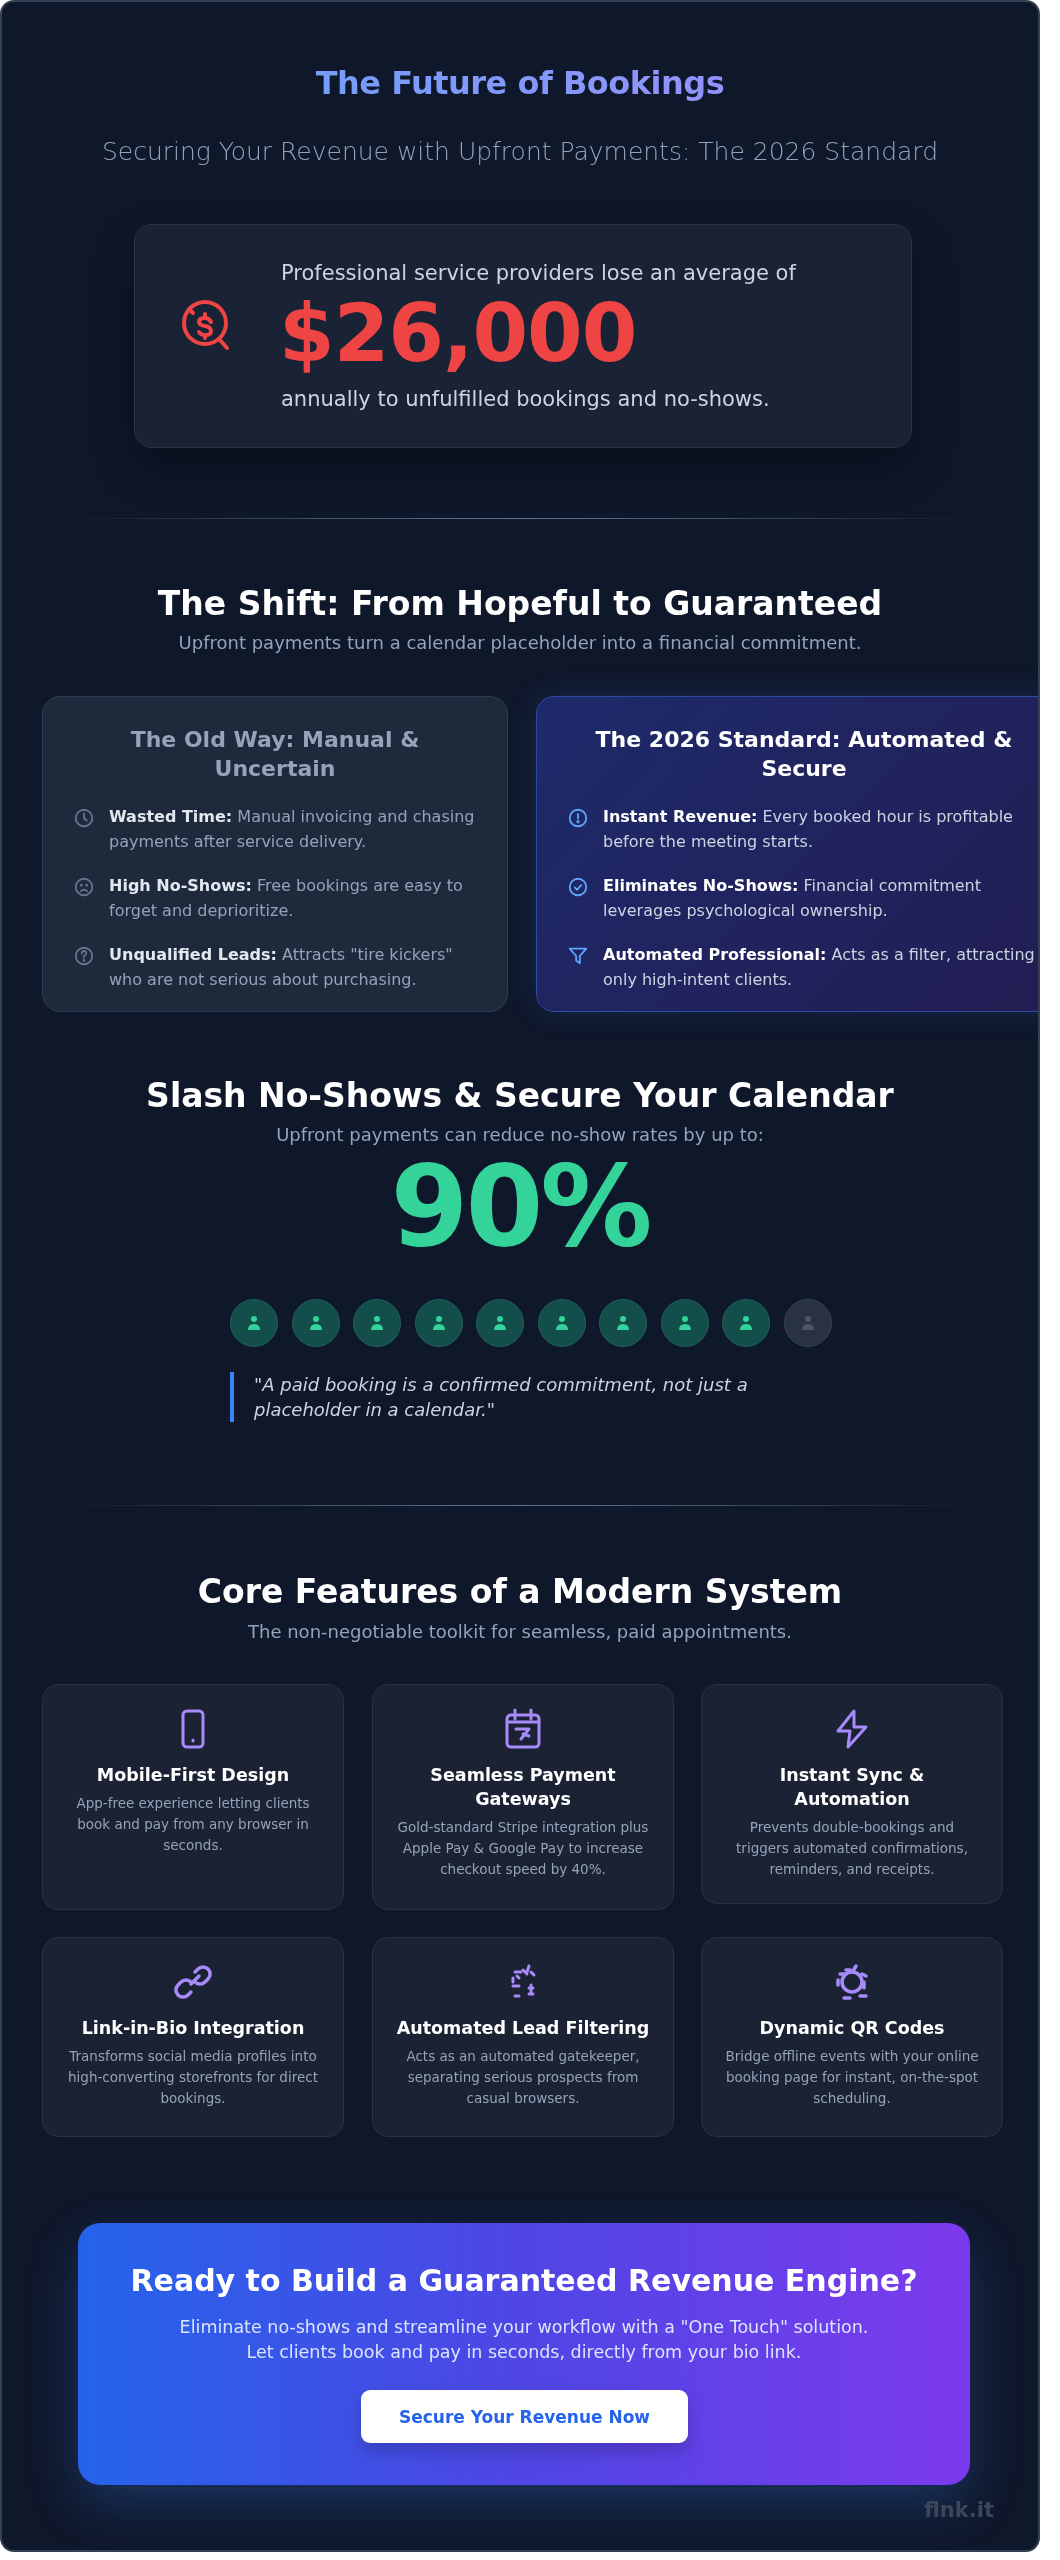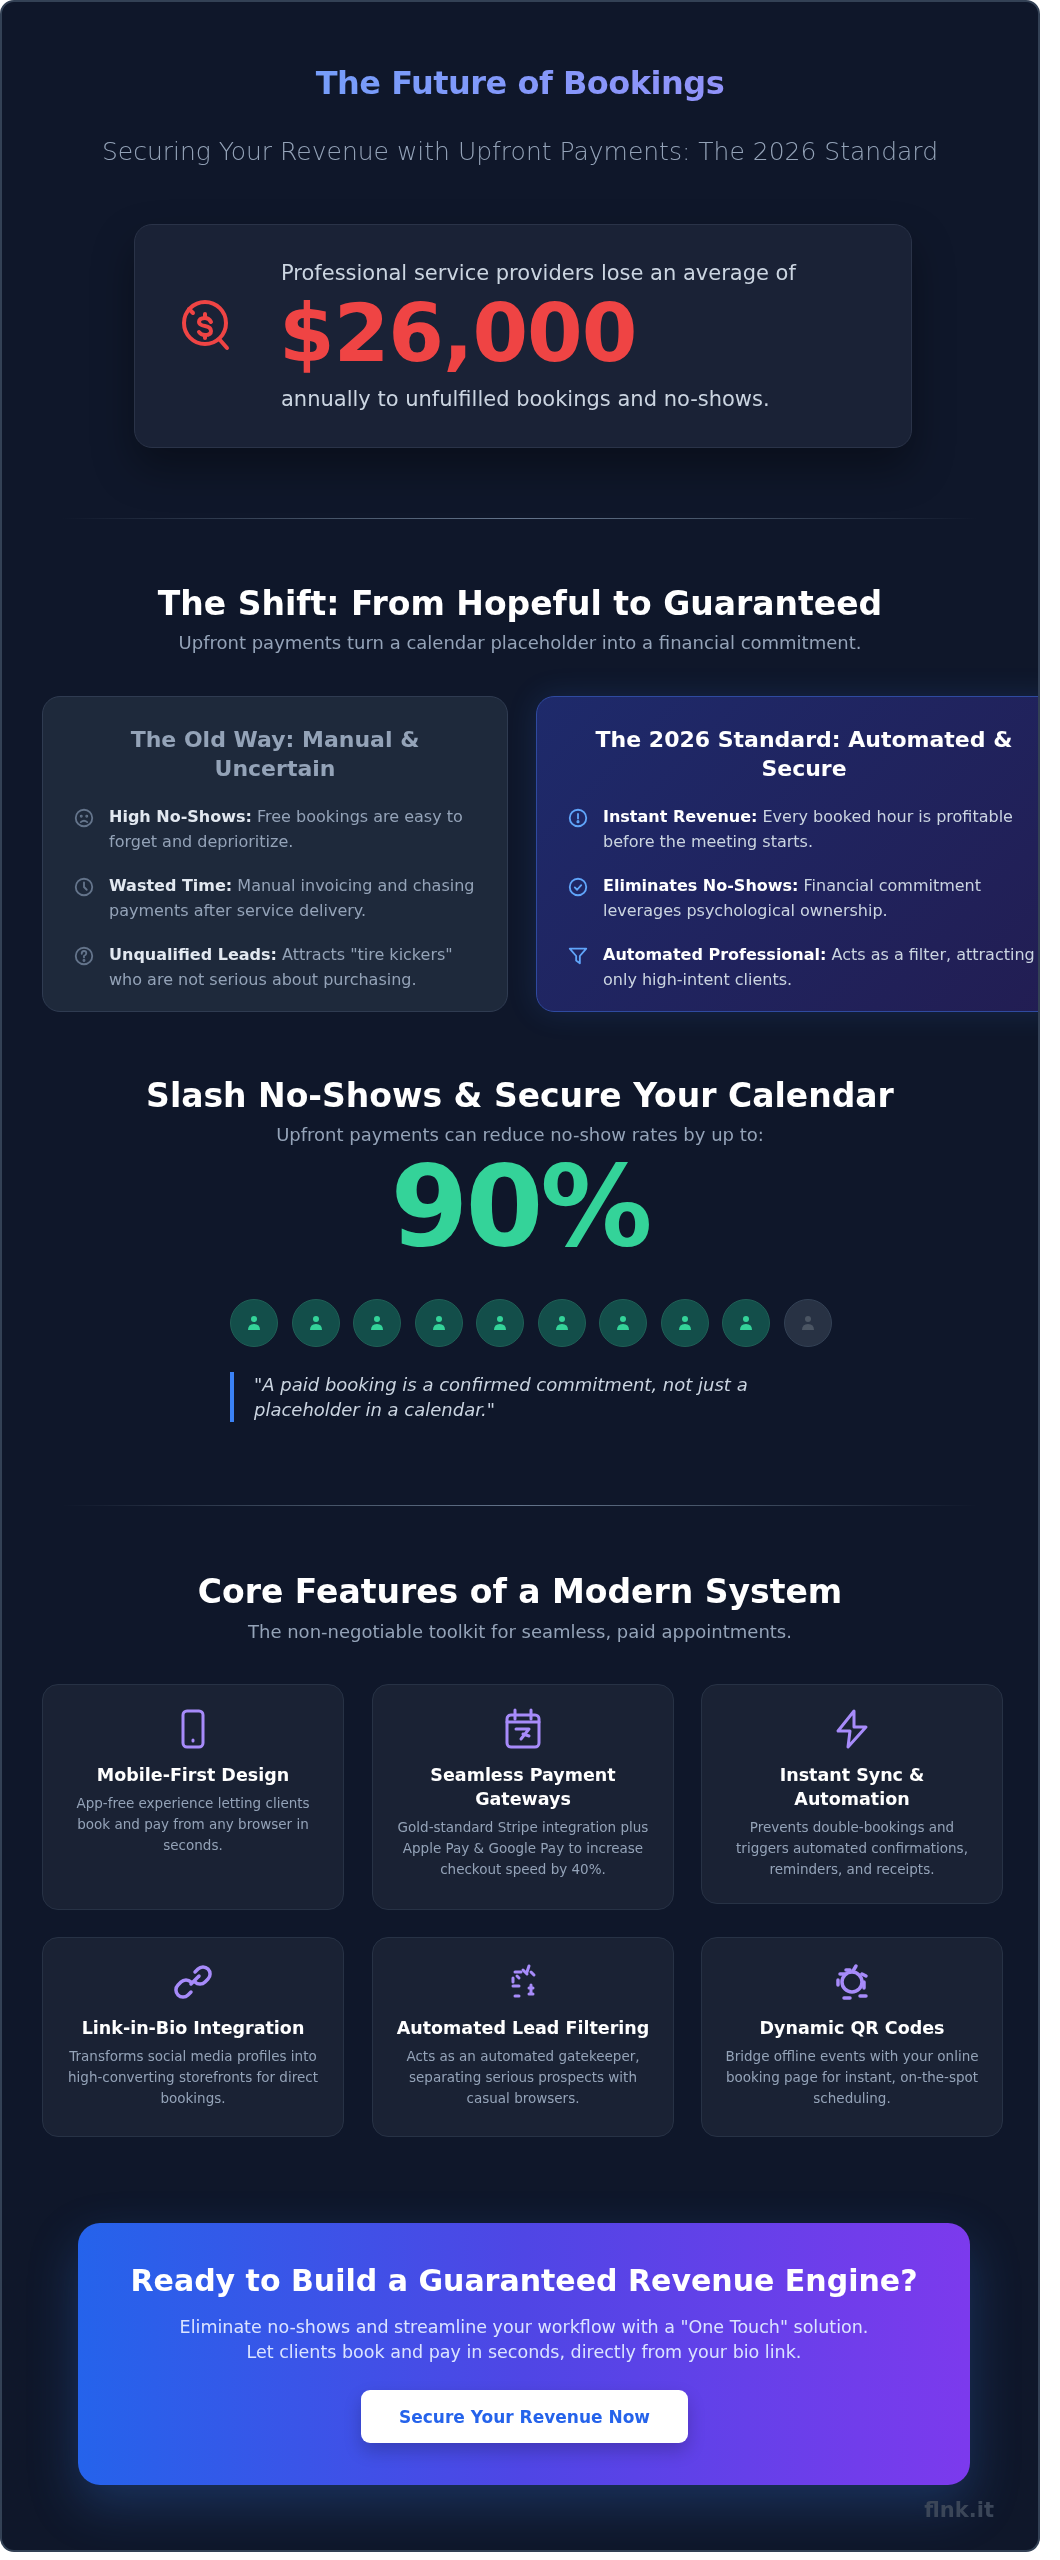--- a/index.html
+++ b/index.html
@@ -160,32 +160,32 @@
   <div class="divider" style="top:516px;"></div>
 
   <div class="section-title" style="top:582px;">The Shift: From Hopeful to Guaranteed</div>
   <div class="section-sub" style="top:630px;">Upfront payments turn a calendar placeholder into a financial commitment.</div>
 
   <div class="cmp-card cmp-old">
     <div class="cmp-title">The Old Way: Manual &amp; Uncertain</div>
     <div class="cmp-item">
       <svg class="ic" viewBox="0 0 24 24" fill="none" stroke="#64748b" stroke-width="2" stroke-linecap="round">
           <circle cx="12" cy="12" r="9"></circle>
+          <path d="M12 7v5l3 3"></path>
+        </svg>
+      <div class="txt"><b>Wasted Time:</b><span> Manual invoicing and chasing payments after service delivery.</span></div>
+    </div>
+    <div class="cmp-item">
+      <svg class="ic" viewBox="0 0 24 24" fill="none" stroke="#64748b" stroke-width="2" stroke-linecap="round">
+          <circle cx="12" cy="12" r="9"></circle>
           <path d="M8.5 16.5q3.5-3 7 0"></path>
           <circle cx="9" cy="10" r="0.6" fill="#64748b"></circle>
           <circle cx="15" cy="10" r="0.6" fill="#64748b"></circle>
         </svg>
       <div class="txt"><b>High No-Shows:</b><span> Free bookings are easy to forget and deprioritize.</span></div>
-    </div>
-    <div class="cmp-item">
-      <svg class="ic" viewBox="0 0 24 24" fill="none" stroke="#64748b" stroke-width="2" stroke-linecap="round">
-          <circle cx="12" cy="12" r="9"></circle>
-          <path d="M12 7v5l3 3"></path>
-        </svg>
-      <div class="txt"><b>Wasted Time:</b><span> Manual invoicing and chasing payments after service delivery.</span></div>
     </div>
     <div class="cmp-item">
       <svg class="ic" viewBox="0 0 24 24" fill="none" stroke="#64748b" stroke-width="2" stroke-linecap="round">
           <circle cx="12" cy="12" r="9"></circle>
           <path d="M9.5 9.5q0-3 2.5-3t2.5 2.5q0 2-2.5 3v1.5"></path>
           <circle cx="12" cy="17" r="0.6" fill="#64748b"></circle>
         </svg>
       <div class="txt"><b>Unqualified Leads:</b><span> Attracts "tire kickers" who are not serious about purchasing.</span></div>
     </div>
   </div>
@@ -334,21 +334,21 @@
         <path d="M30 12l3 3"></path>
         <path d="M12 18v4"></path>
         <path d="M16 16l2 2"></path>
         <path d="M12 26h6"></path>
         <path d="M28 28h4"></path>
         <path d="M30 25v8"></path>
         <path d="M28 34h4"></path>
         <path d="M14 36h4"></path>
       </svg>
     <div class="ftitle">Automated Lead Filtering</div>
-    <div class="fdesc">Acts as an automated gatekeeper, separating serious prospects with casual browsers.</div>
+    <div class="fdesc">Acts as an automated gatekeeper, separating serious prospects from casual browsers.</div>
   </div>
   <div class="feat" style="left:699px; top:1935px; height:200px;">
     <svg class="ficon" viewBox="0 0 44 44" fill="none" stroke="#a78bfa" stroke-width="3.5" stroke-linecap="round">
         <circle cx="22" cy="22" r="10"></circle>
         <path d="M26 6l-3 5"></path>
         <path d="M10 14h5"></path>
         <path d="M8 20v5"></path>
         <path d="M32 14l4 2"></path>
         <path d="M34 22v6"></path>
         <path d="M30 36h6"></path>

